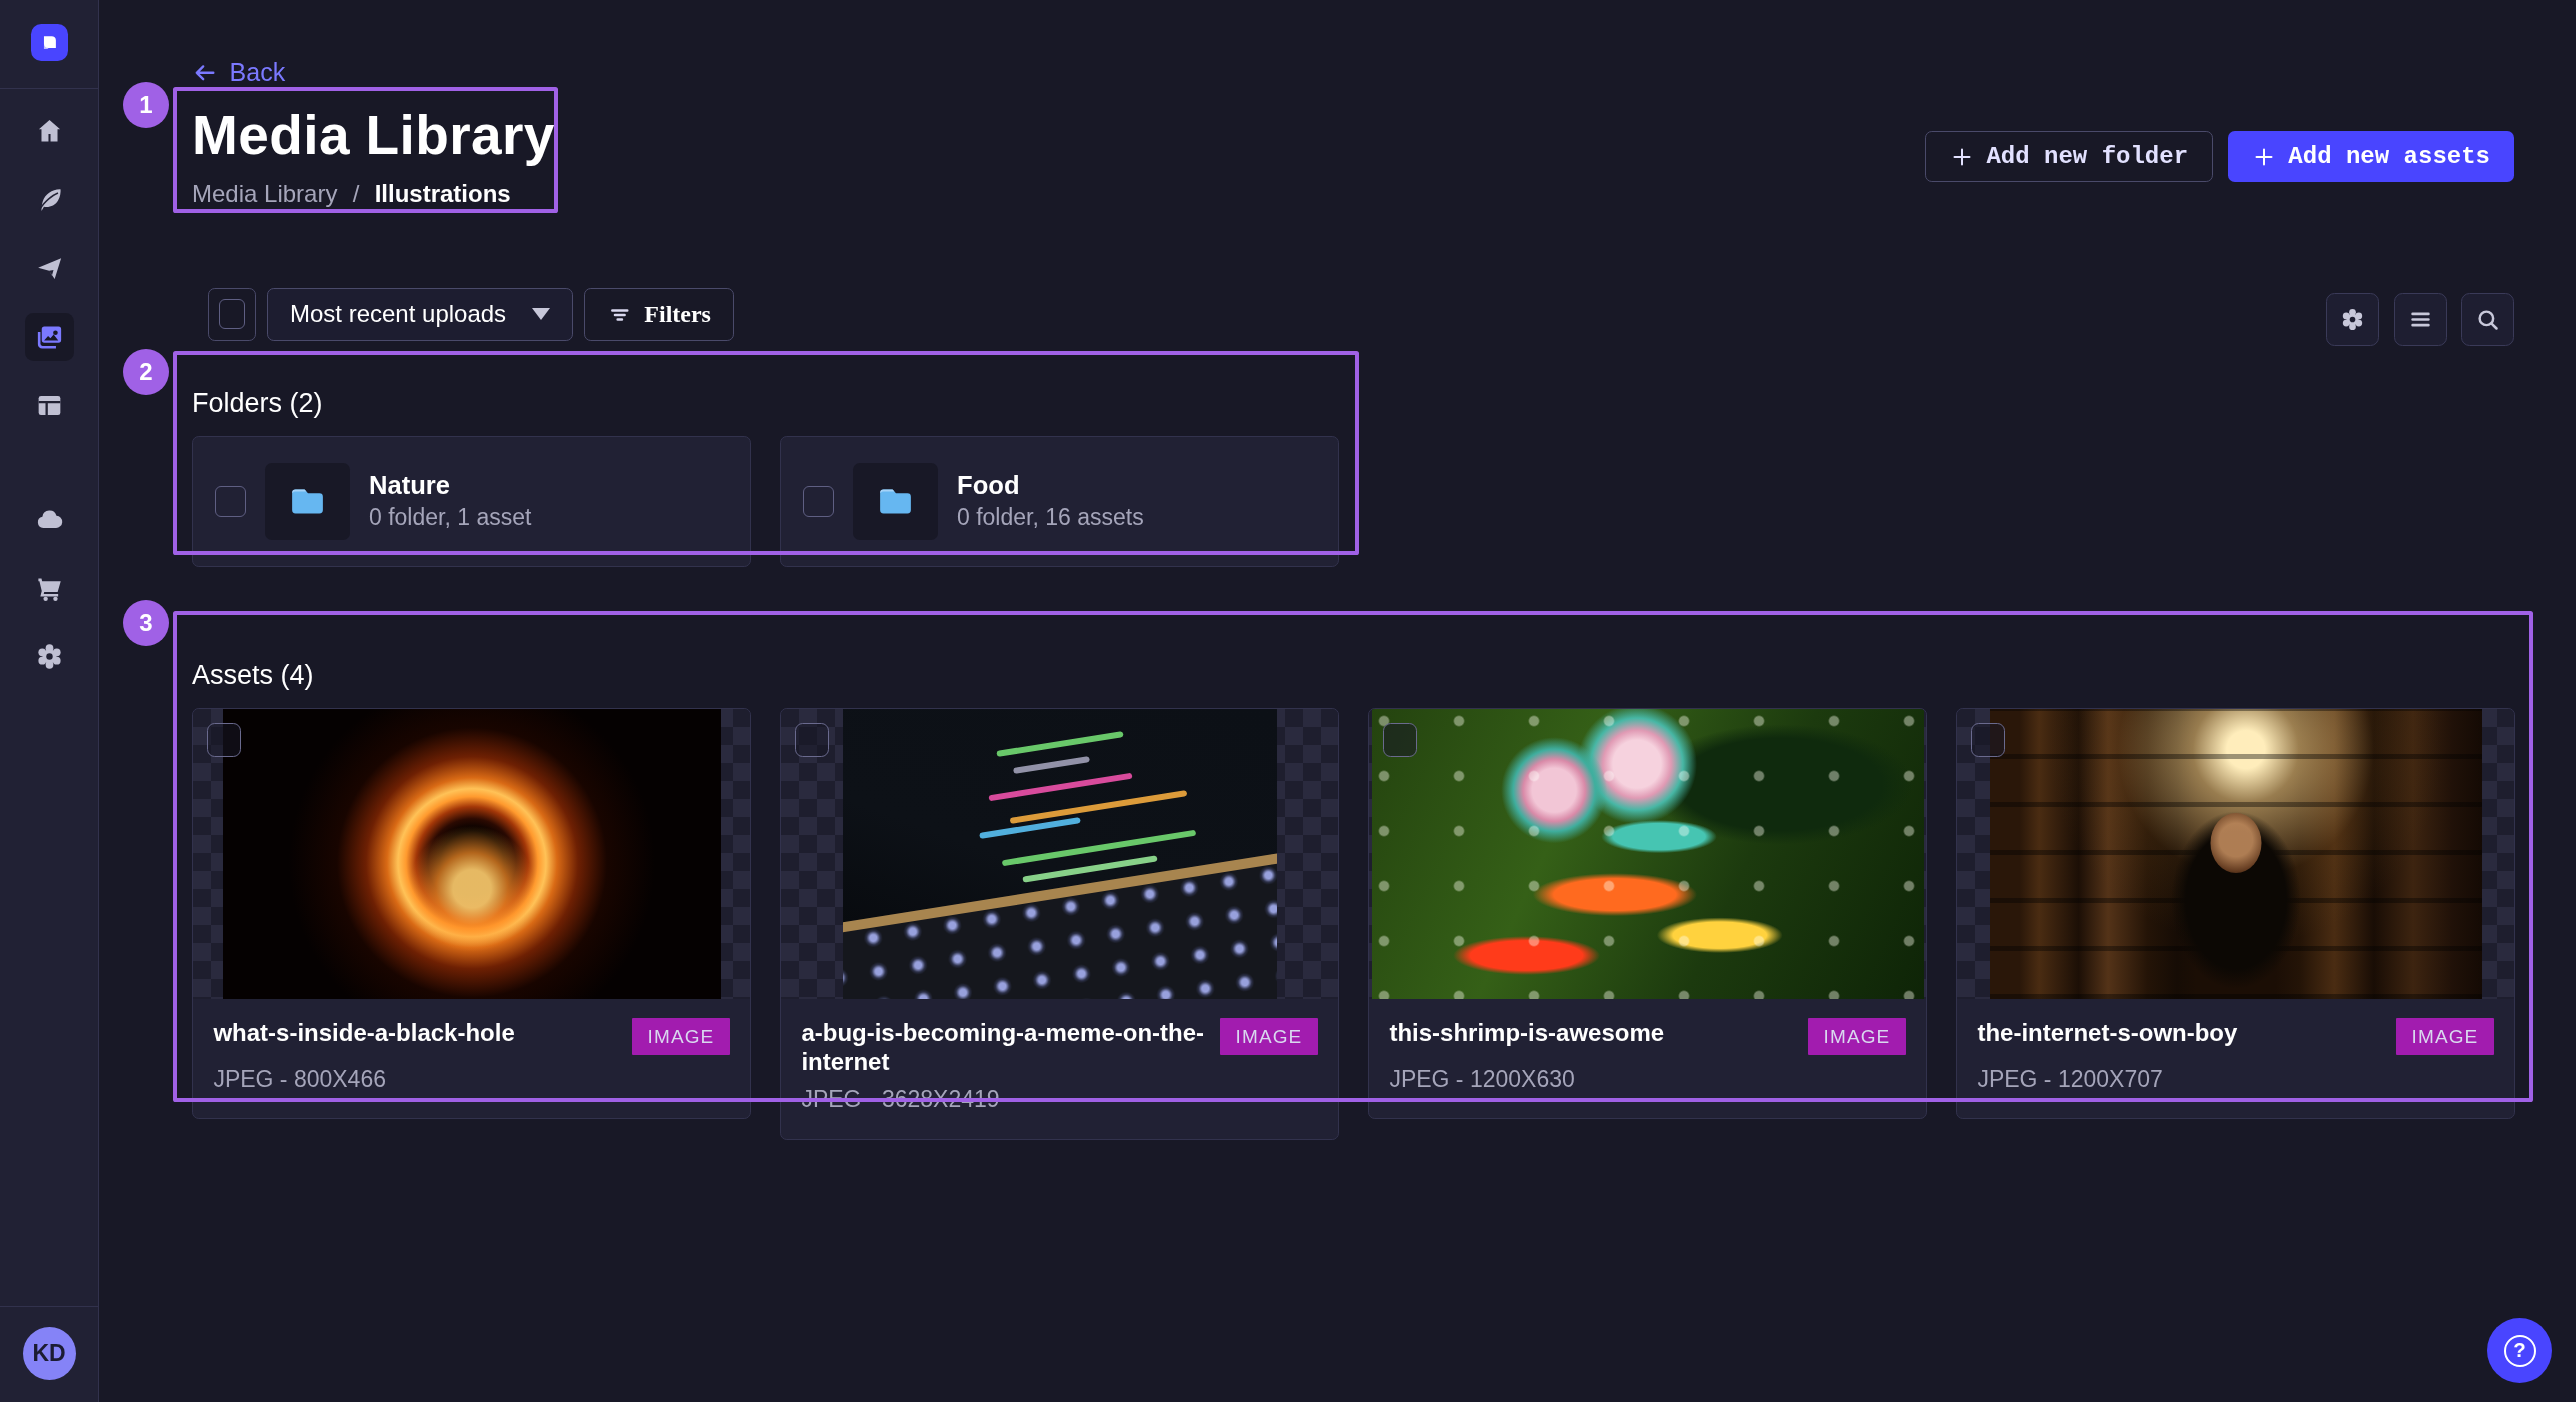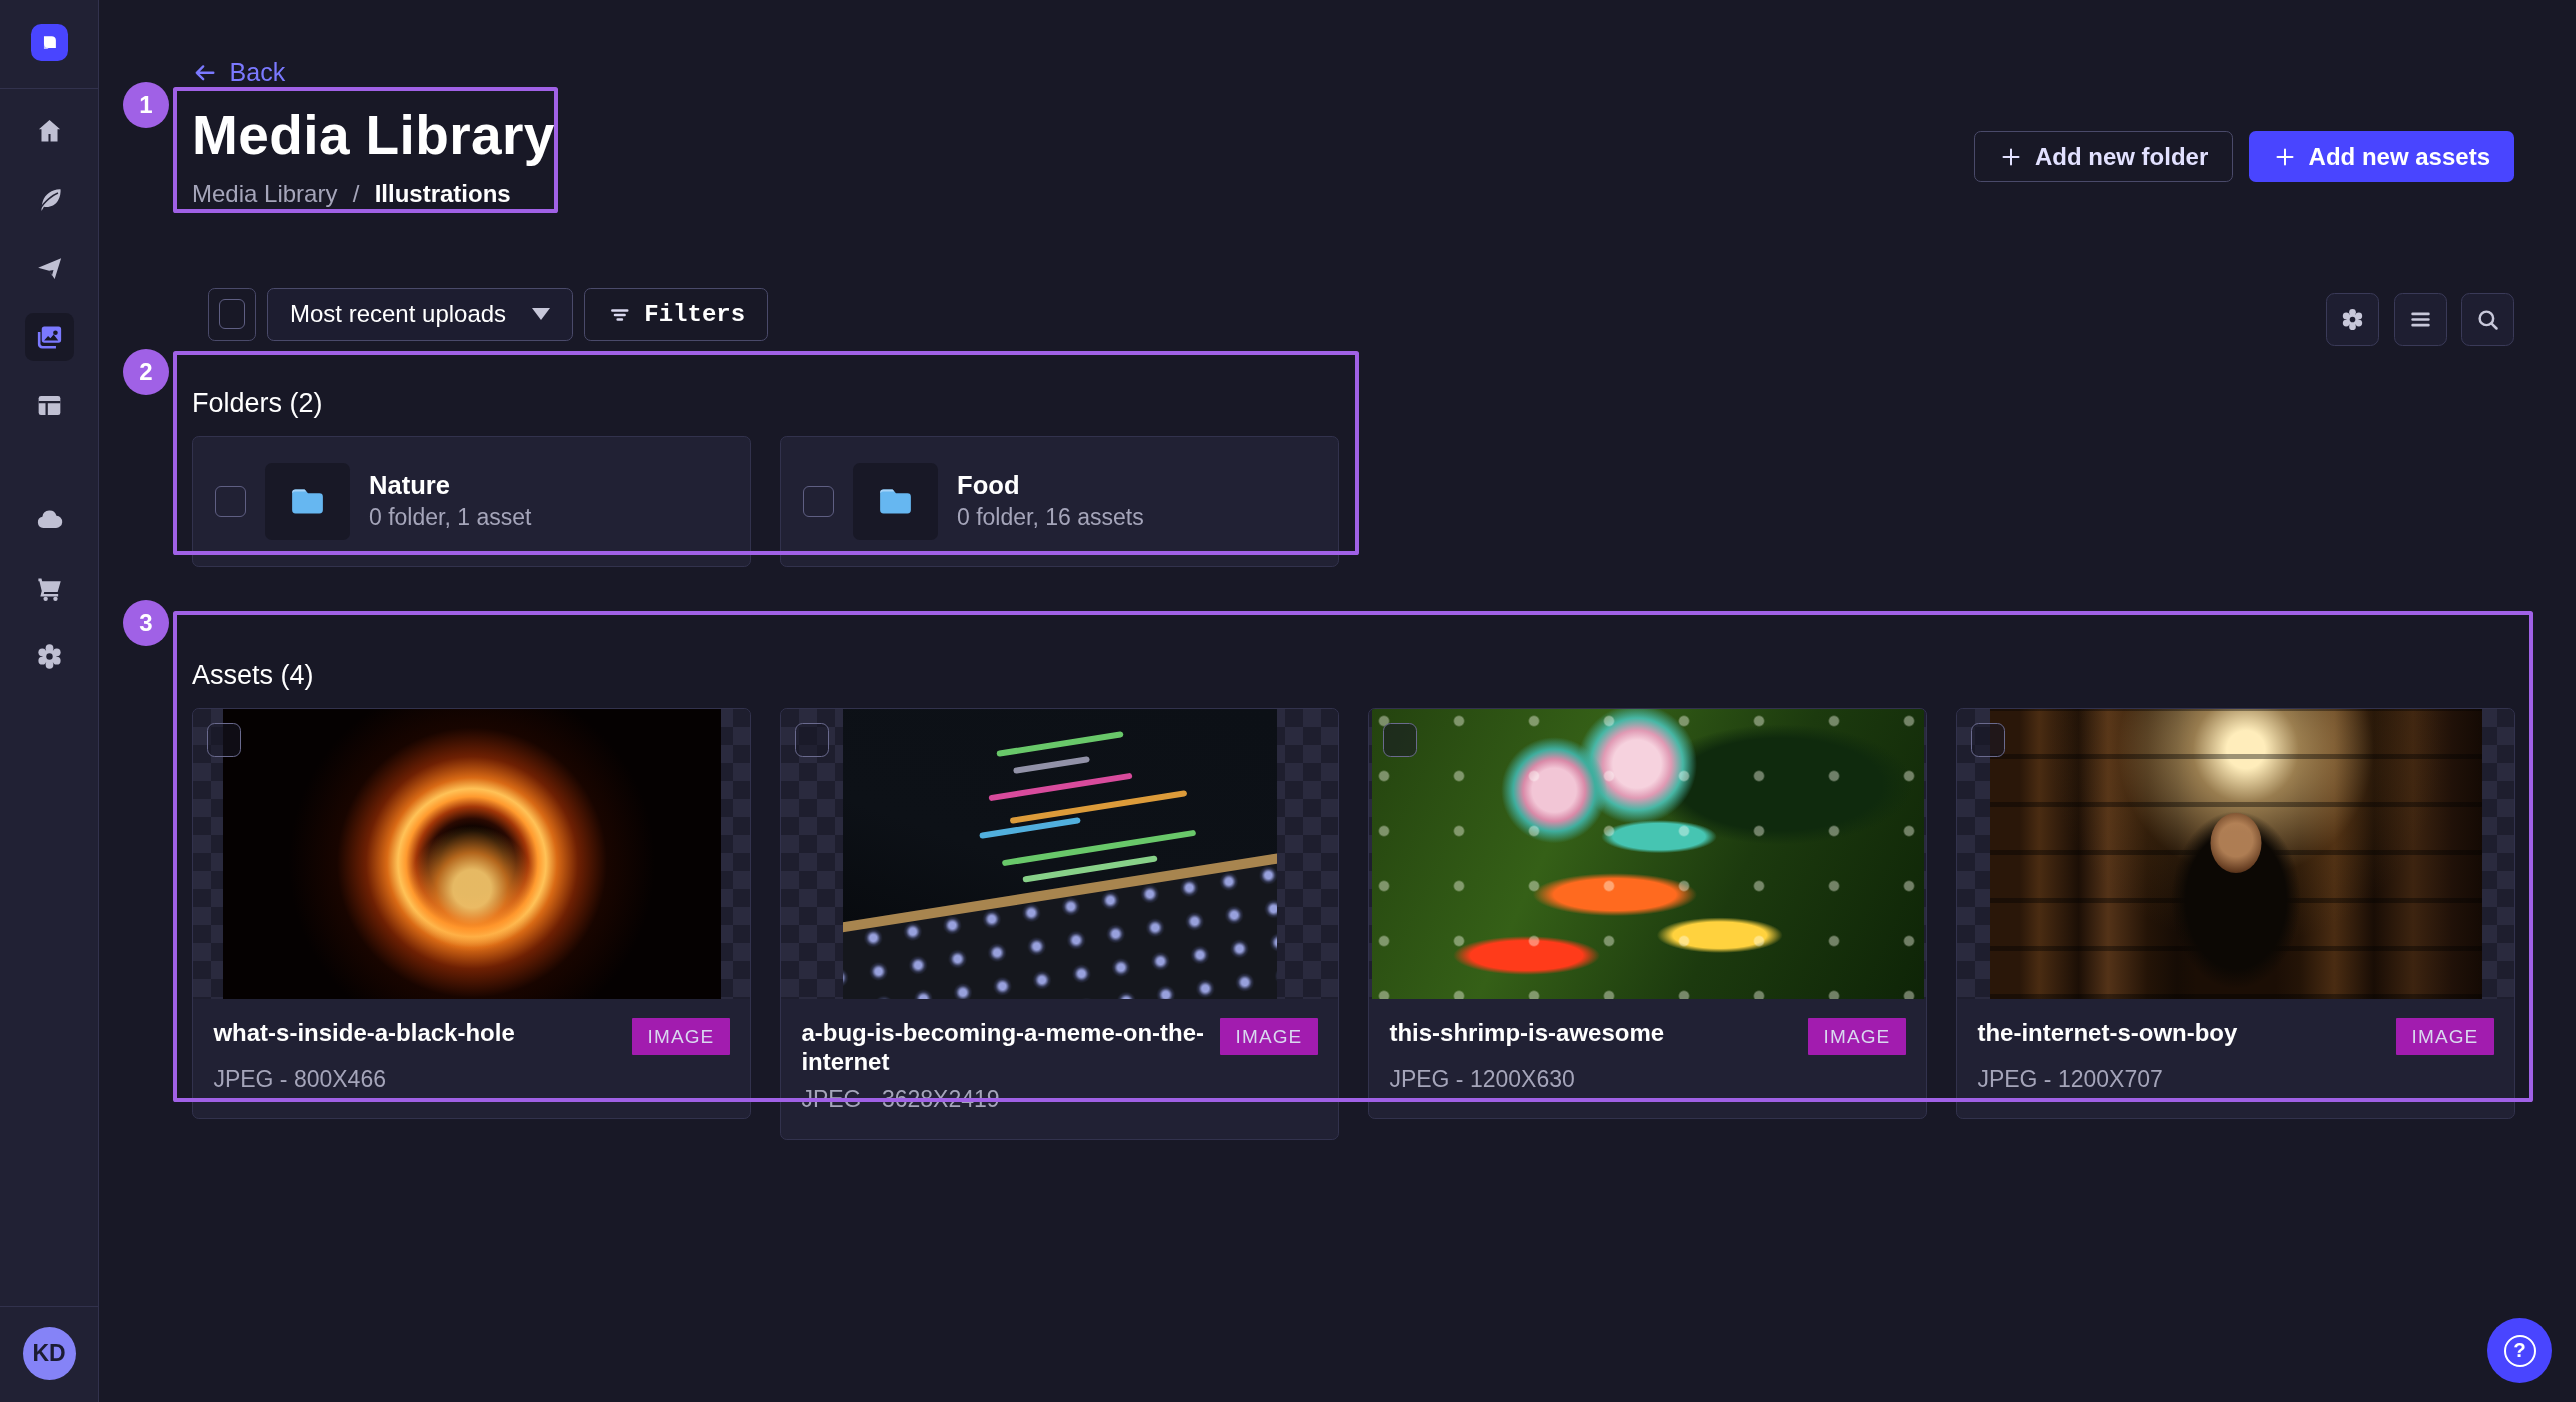--- a/index.html
+++ b/index.html
@@ -49,41 +49,41 @@
   .header-row { display: flex; justify-content: space-between; align-items: center; margin-top: 17px; }
   .page-title { font-size: 55px; font-weight: 700; line-height: 61px; letter-spacing: 0.4px; }
   .breadcrumb { margin-top: 13.6px; font-size: 24px; display: flex; gap: 15.3px; align-items: baseline; }
   .crumb-parent { color: #a5a5ba; cursor: pointer; }
   .crumb-sep { color: #a5a5ba; }
   .crumb-current { color: #ffffff; font-weight: 700; }
 
   .header-actions { display: flex; gap: 15.3px; }
   .btn { display: inline-flex; align-items: center; gap: 12px; height: 51px; padding: 0 24px;
          border-radius: 6.8px; font-size: 24px; font-weight: 600; cursor: pointer; border: none;
-         font-family: Liberation Sans, sans-serif; }
+         font-family: Liberation Mono, monospace; }
   .btn svg { width: 24px; height: 24px; }
   .btn-secondary { background: transparent; border: 0.9px solid #4a4a6a; color: #e2e1ff; }
   .btn-primary { background: #4945ff; color: #ffffff; }
 
   
   .toolbar-row { margin-top: 80px; display: flex; justify-content: space-between; align-items: flex-start; }
   .toolbar-left { display: flex; gap: 11px; margin-left: 16px; }
   .check-frame { width: 48px; height: 53px; border: 0.9px solid #4a4a6a; border-radius: 6.8px;
                  display: flex; align-items: center; justify-content: center; background: transparent; cursor: pointer; }
   .checkbox { width: 25.6px; height: 30px; border: 1.7px solid #5f5f83; border-radius: 6px; background: transparent; }
   .select {
     height: 53px; border: 0.9px solid #4a4a6a; border-radius: 6.8px; background: #1d1d30;
     display: inline-flex; align-items: center; gap: 25.6px; padding: 0 22px; cursor: pointer;
   }
   .select-value { font-size: 24px; color: #ffffff; }
   .chev { width: 0; height: 0; border-left: 9.4px solid transparent; border-right: 9.4px solid transparent;
           border-top: 12px solid #c7c7d9; }
   .filters-btn { height: 53px; border: 0.9px solid #4a4a6a; border-radius: 6.8px; background: transparent;
                  display: inline-flex; align-items: center; gap: 12px; padding: 0 22px;
-                 color: #ffffff; font-size: 24px; font-weight: 600; cursor: pointer; font-family: Liberation Mono, monospace; }
+                 color: #ffffff; font-size: 24px; font-weight: 600; cursor: pointer; font-family: Liberation Serif, serif; }
   .filters-btn svg { width: 25.6px; height: 25.6px; color: #d9d8ef; }
   .toolbar-right { display: flex; gap: 14.5px; margin-top: 5.1px; }
   .icon-btn { width: 53px; height: 53px; border-radius: 8.5px; border: 0.9px solid #3a3a58;
               background: #1e1e31; color: #c8c8da; display: flex; align-items: center; justify-content: center; cursor: pointer; }
   .icon-btn svg { width: 27px; height: 27px; }
 
   
   .section-folders { margin-top: 41px; }
   .section-assets  { margin-top: 92px; }
   .section-title { font-size: 27px; font-weight: 500; line-height: 32px; color: #ffffff; }

